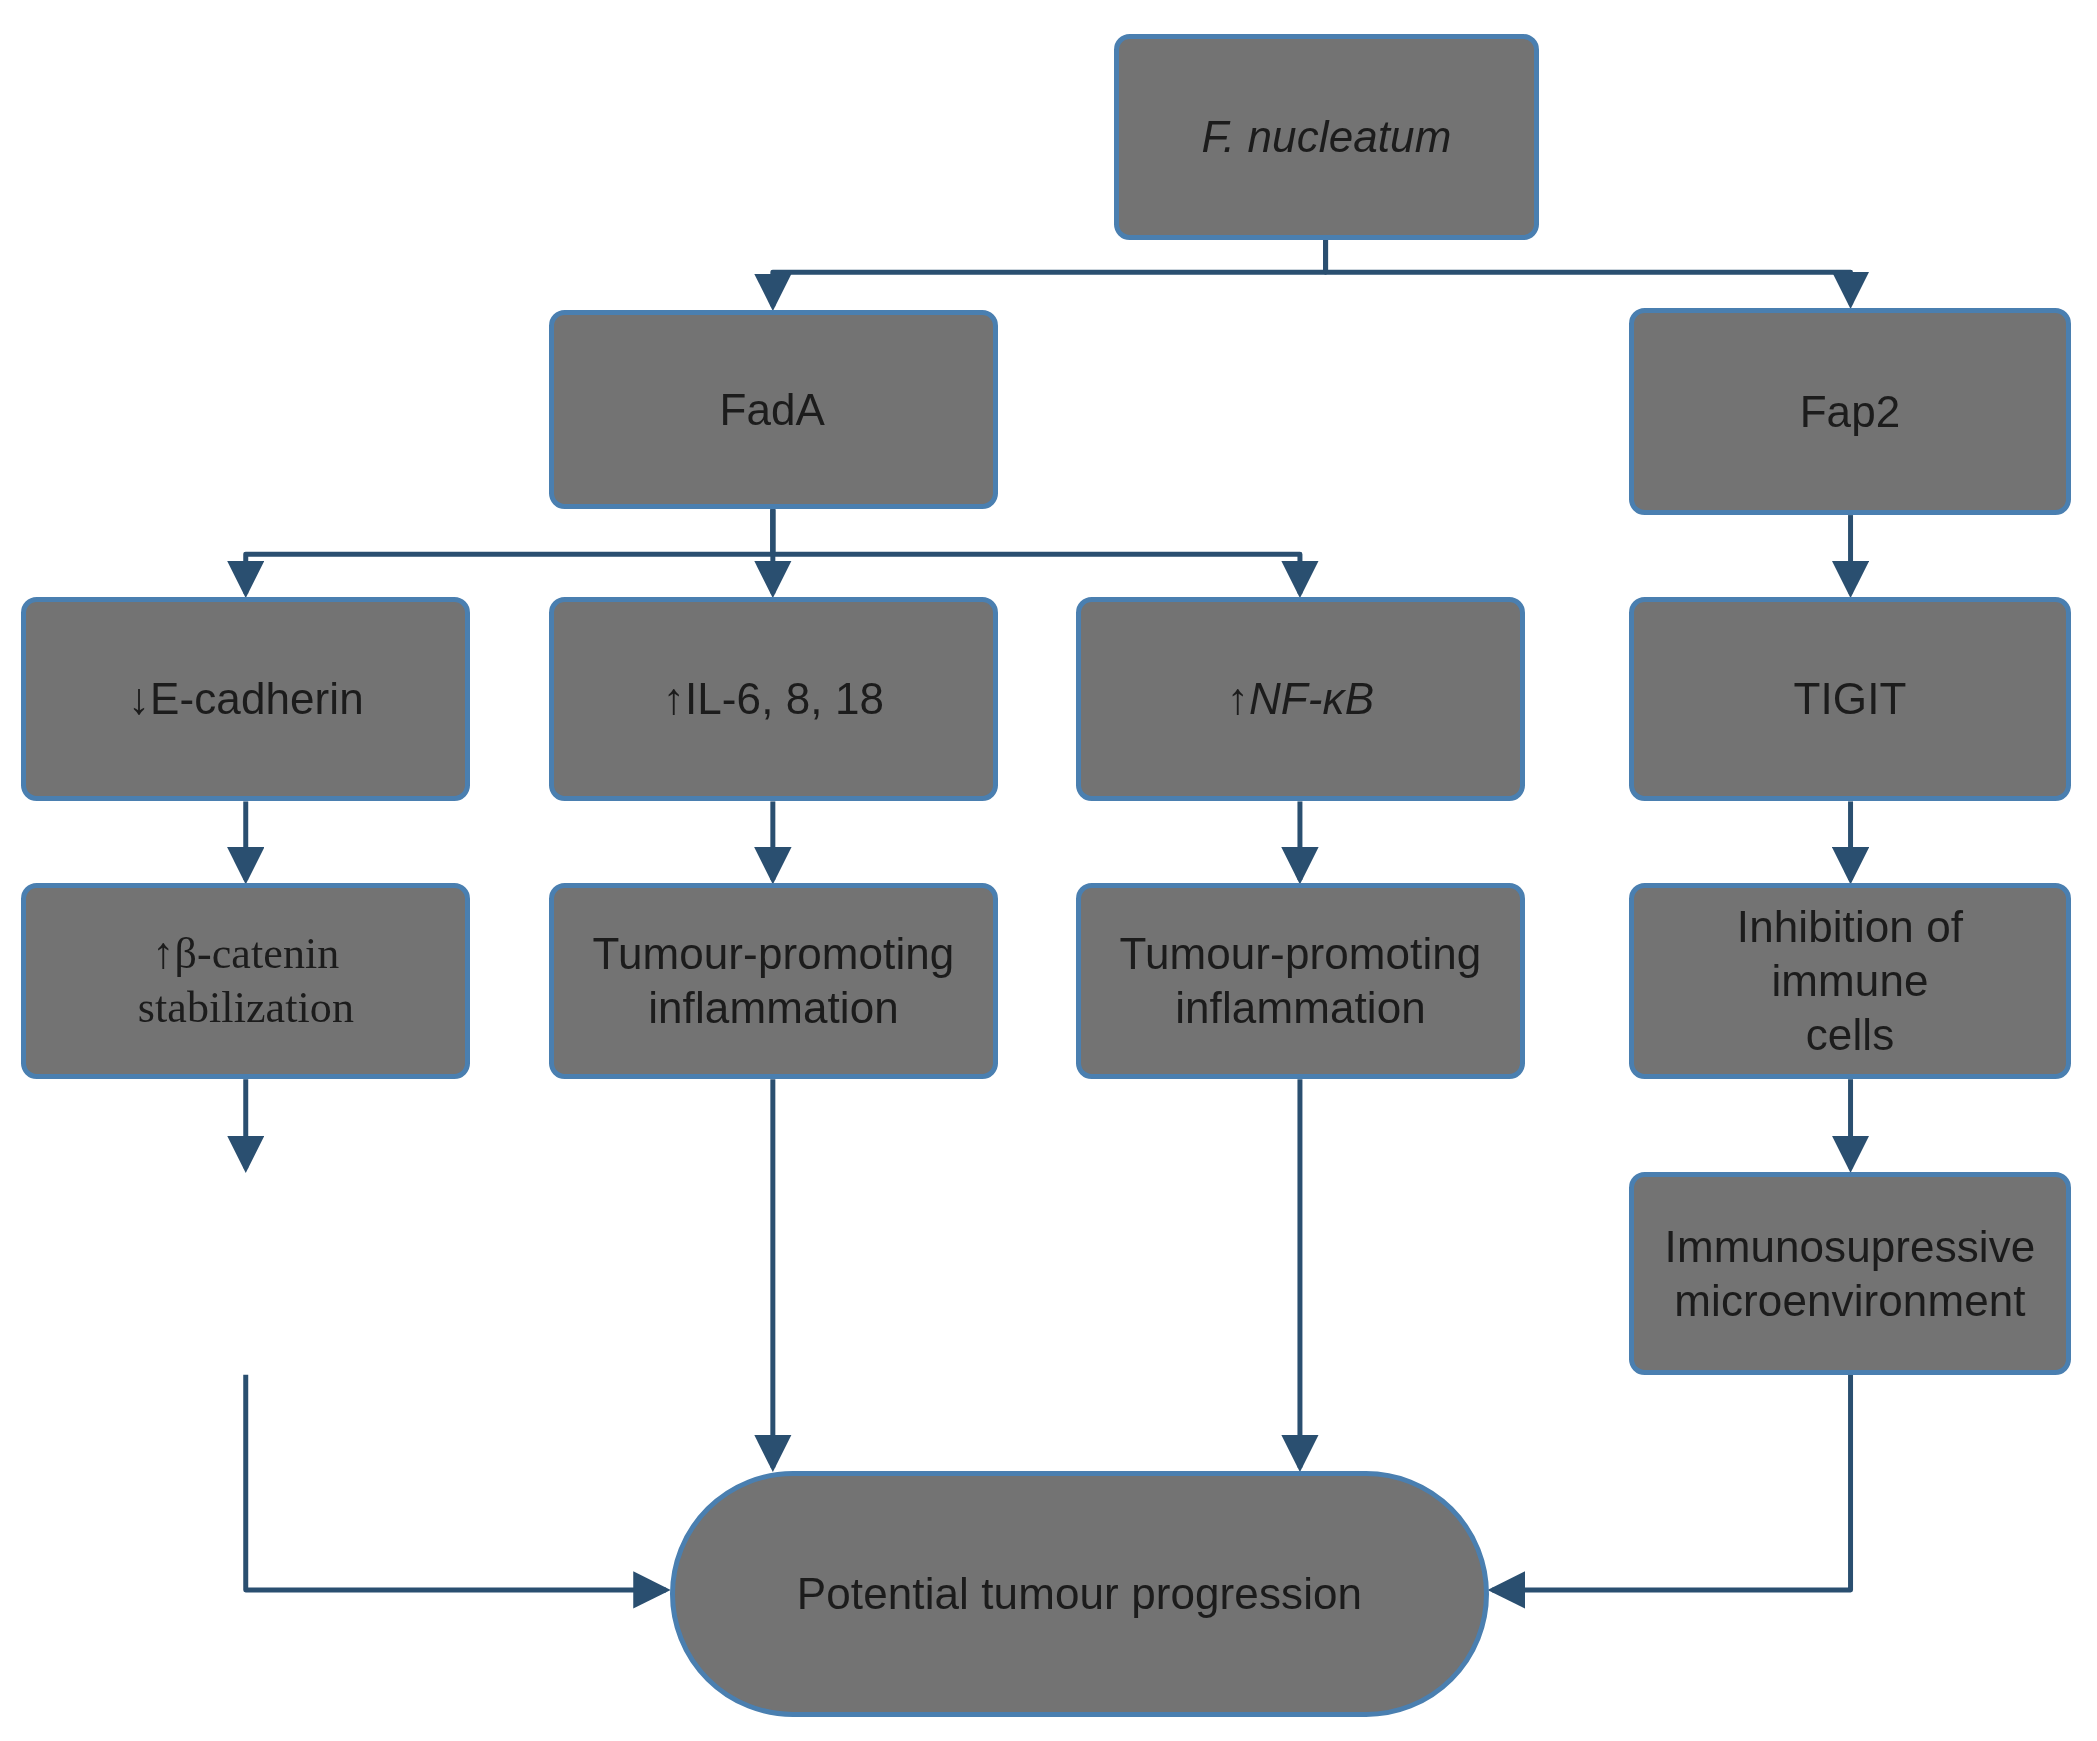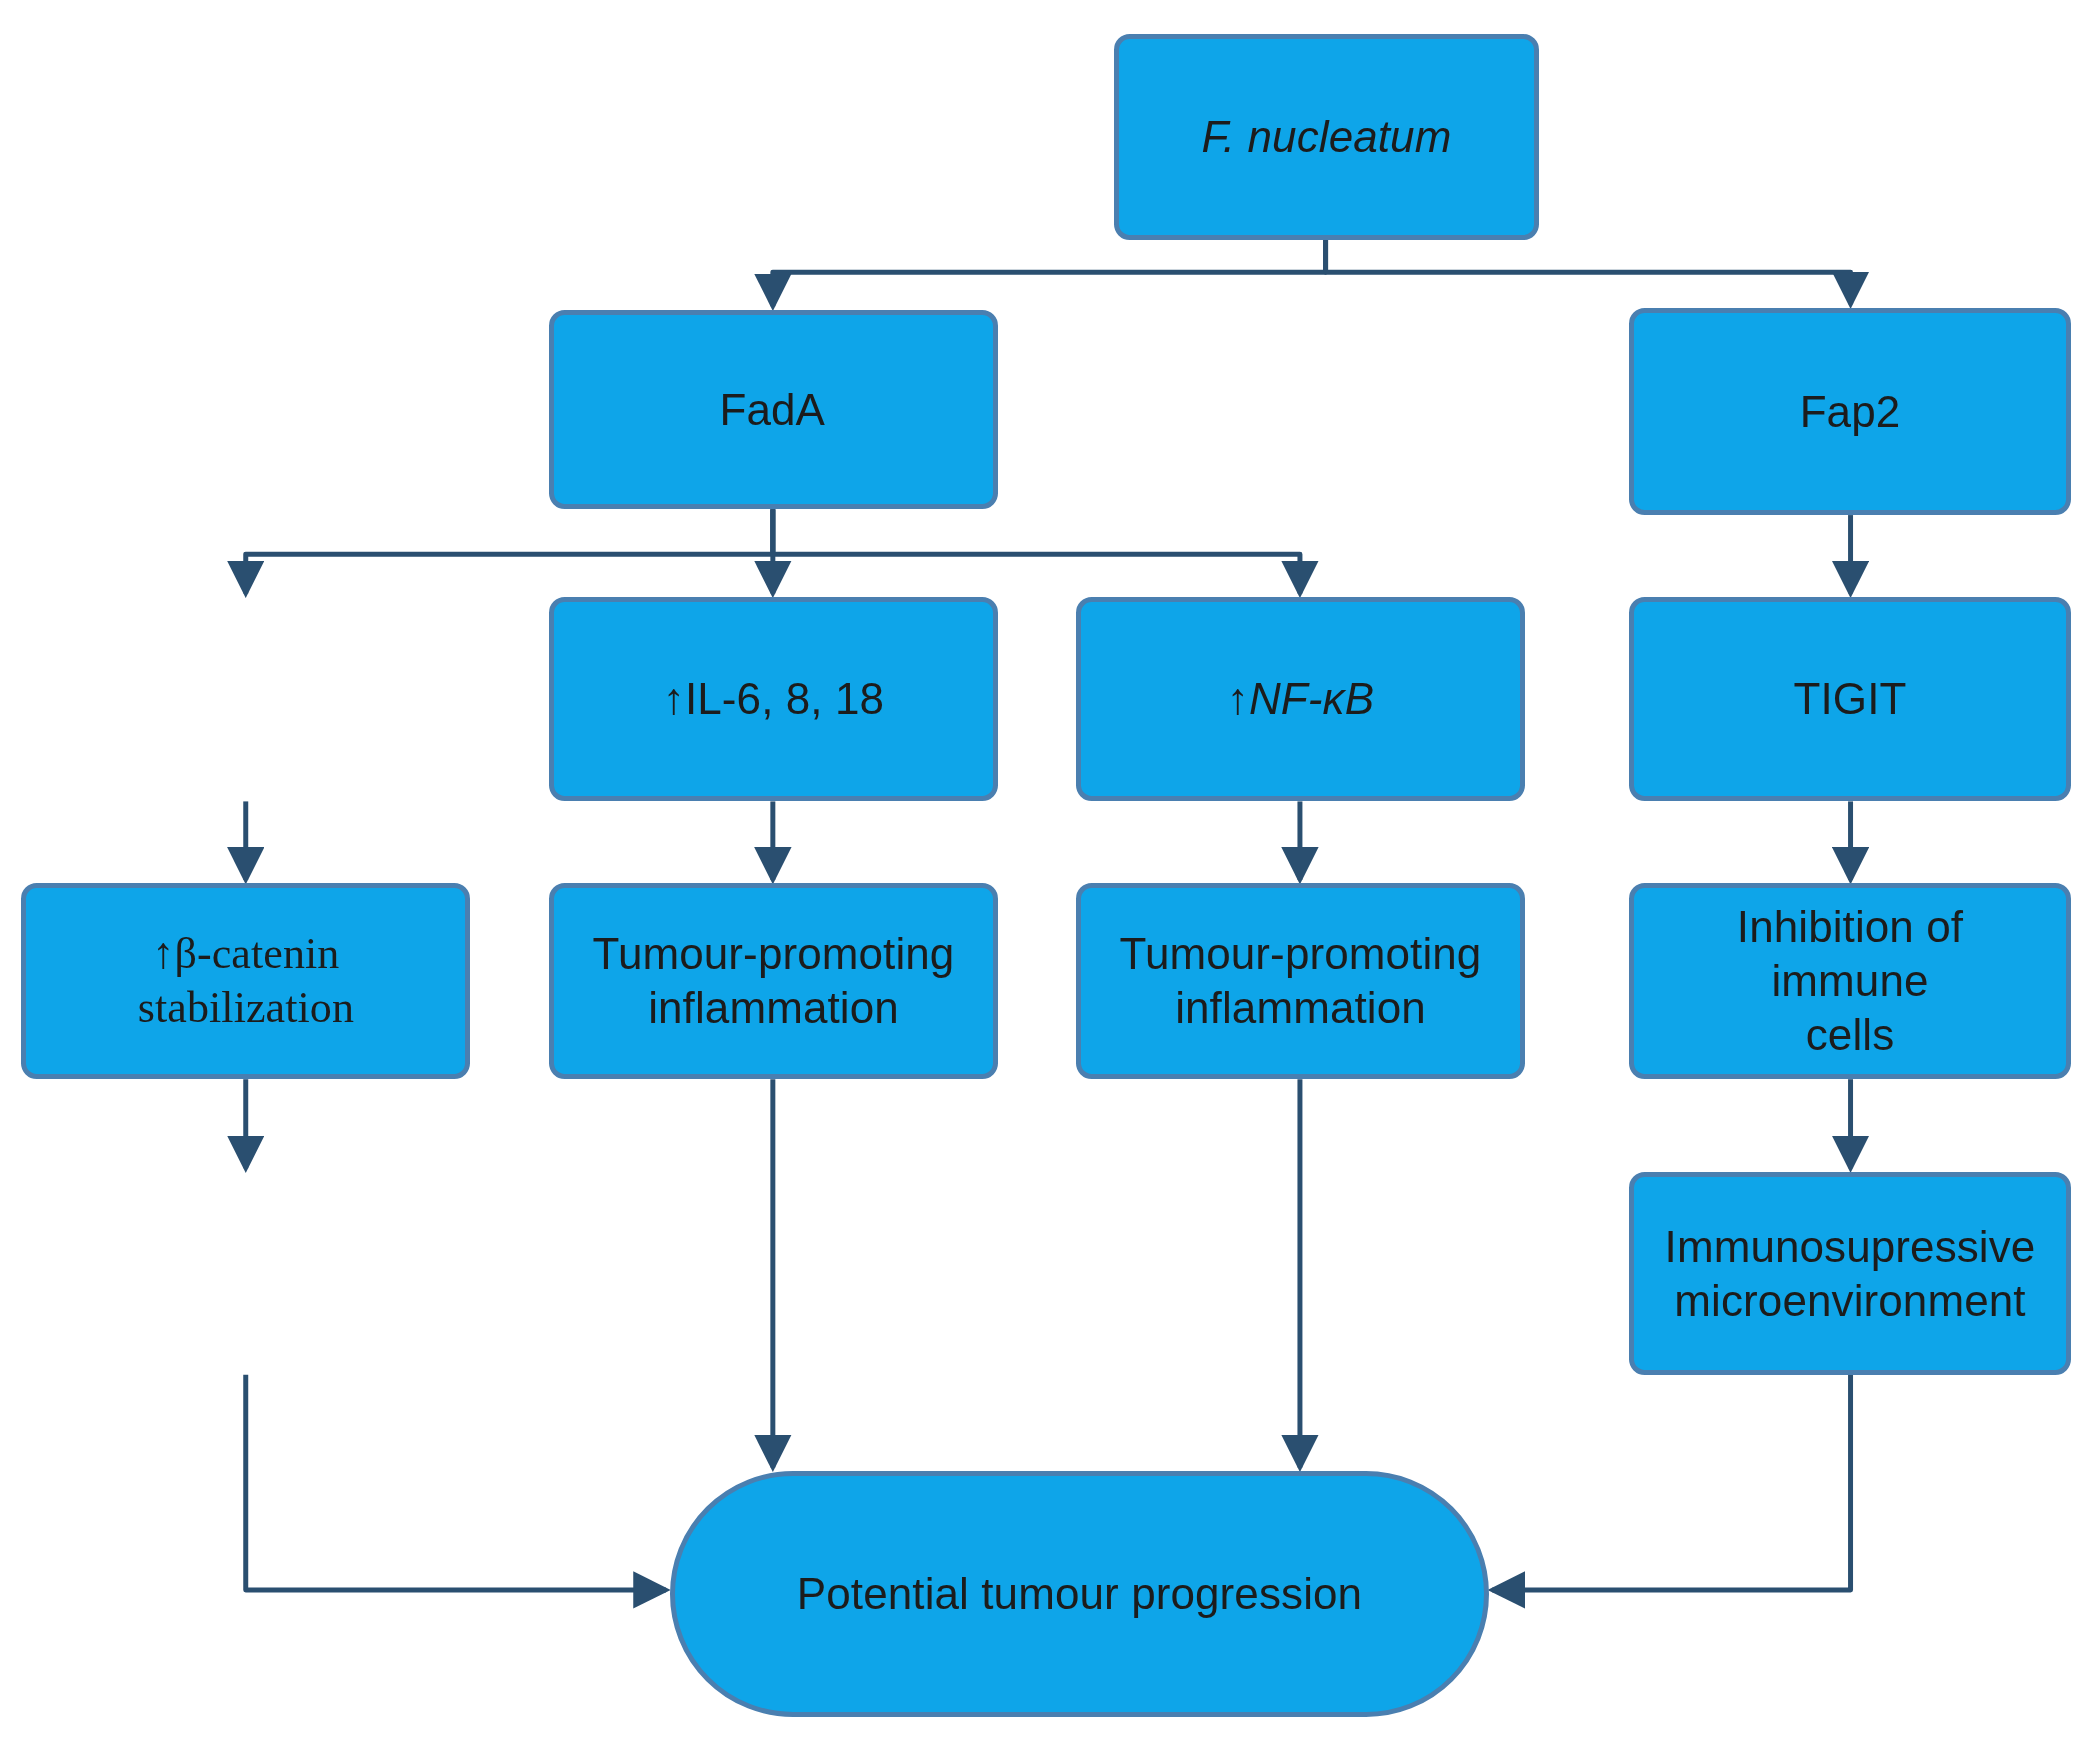--- a/index.html
+++ b/index.html
@@ -21,21 +21,21 @@
     position: absolute;
     left: 0;
     top: 0;
     width: 2097px;
     height: 1741px;
     pointer-events: none;
   }
   .node {
     position: absolute;
     box-sizing: border-box;
-    background: #0ea5e9;
+    background: #737373;
     border: 5px solid #4a7fb0;
     border-radius: 15.7px;
     display: flex;
     align-items: center;
     justify-content: center;
     text-align: center;
     color: #1c1c1c;
     font-size: 44px;
     line-height: 1.22;
     letter-spacing: 0.1px;
@@ -95,20 +95,23 @@
     <span class="label">F. nucleatum</span>
   </div>
 
   <div class="node" style="left:549px; top:310px; width:449px; height:199px;padding-left:16px;">
     <span class="label">FadA</span>
   </div>
   <div class="node" style="left:1629px; top:308px; width:442px; height:207px;">
     <span class="label">Fap2</span>
   </div>
 
+  <div class="node" style="left:21.4px; top:597px; width:449px; height:204px;">
+    <span class="label">↓E-cadherin</span>
+  </div>
   <div class="node" style="left:549px; top:597px; width:449px; height:204px;">
     <span class="label">↑IL-6, 8, 18</span>
   </div>
   <div class="node" style="left:1076px; top:597px; width:449px; height:204px;font-style:italic;">
     <span class="label">↑NF-κB</span>
   </div>
   <div class="node" style="left:1629px; top:597px; width:442px; height:204px;">
     <span class="label">TIGIT</span>
   </div>
 

